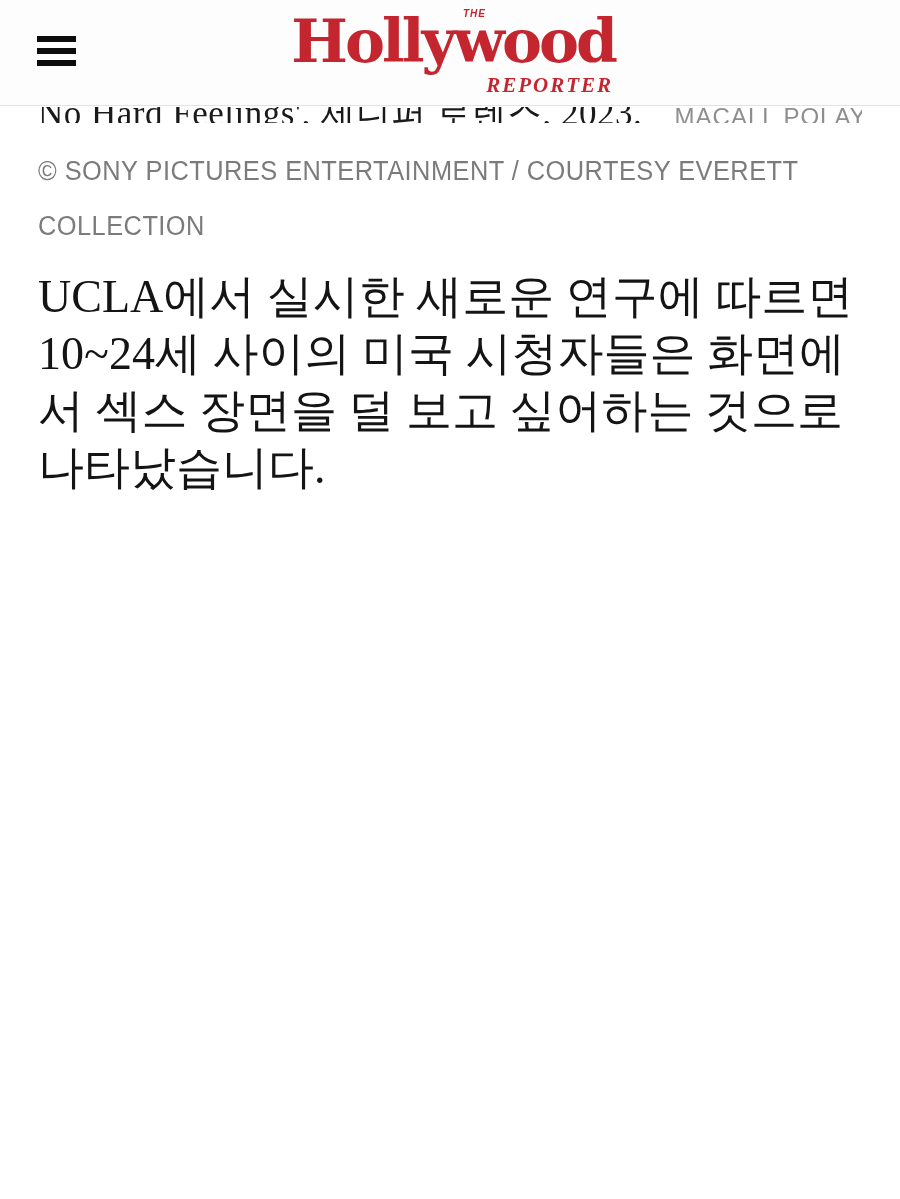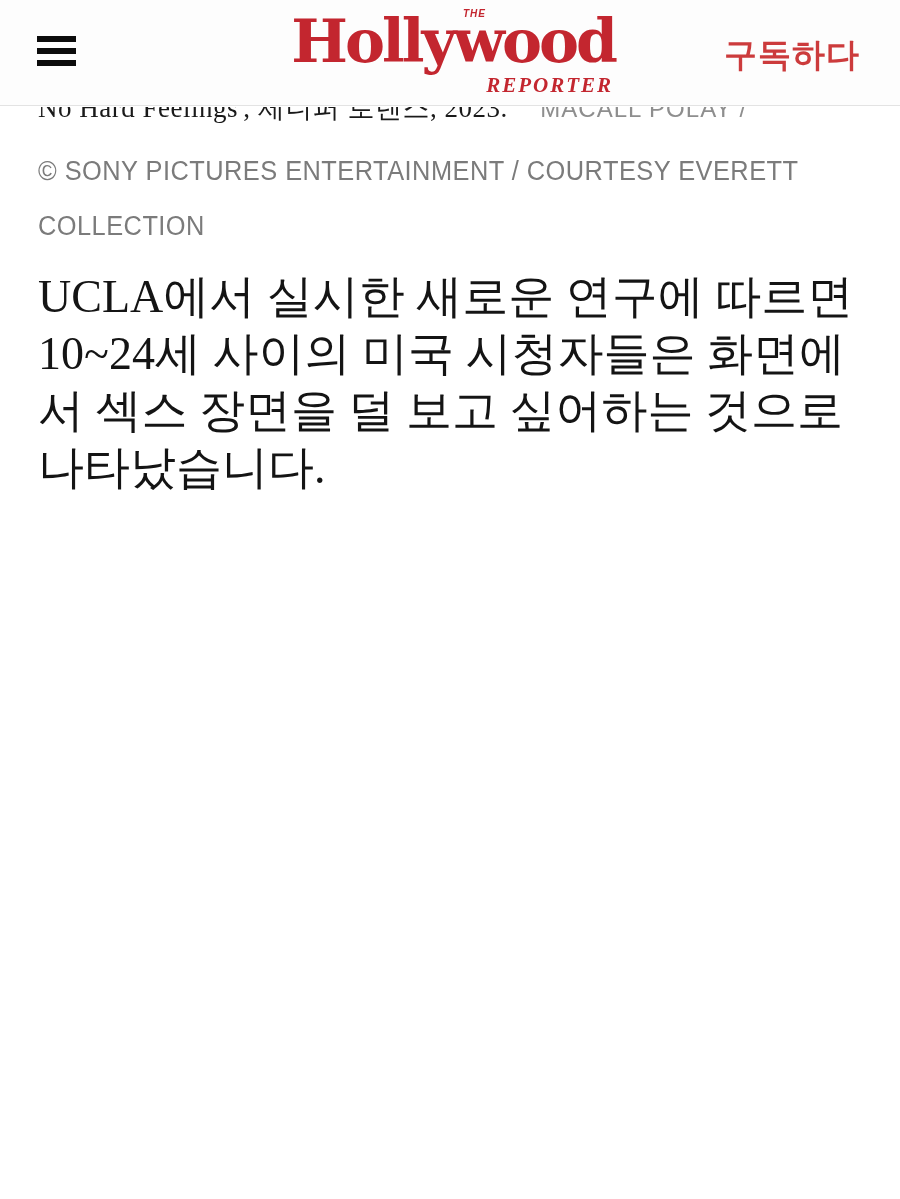--- a/index.html
+++ b/index.html
@@ -73,21 +73,21 @@
   }
   .caption-clipped{
     height:16px;overflow:hidden;position:relative;
   }
   .caption-clipped-inner{
     display:block;margin-top:-17px;
     white-space:nowrap;
   }
   .caption-title{
     font-family:"Liberation Serif","DejaVu Serif",serif;
-    font-size:27px;color:#1a1a1a;letter-spacing:0.5px;
+    font-size:35px;color:#1a1a1a;letter-spacing:0.5px;
   }
   .caption-photog{
     font-size:24px;color:var(--credit-gray);
     letter-spacing:1px;margin-left:28px;
   }
   .caption-credit{
     margin-top:21px;
     font-size:27px;line-height:55px;
     letter-spacing:0.5px;
     color:var(--caption-gray);
@@ -117,21 +117,20 @@
     <span class="bar"></span>
     <span class="bar"></span>
   </button>
 
   <div class="logo">
     <span class="logo-the">THE</span>
     <span class="logo-hollywood">Hollywood</span>
     <span class="logo-reporter">REPORTER</span>
   </div>
 
-  <a class="subscribe">구독하다</a>
 </header>
 
 <section class="caption">
   <div class="caption-clipped">
     <span class="caption-clipped-inner">
       <span class="caption-title">No Hard Feelings', 제니퍼 로렌스, 2023.</span>
       <span class="caption-photog">MACALL POLAY /</span>
     </span>
   </div>
   <div class="caption-credit">© SONY PICTURES ENTERTAINMENT / COURTESY EVERETT</div>

